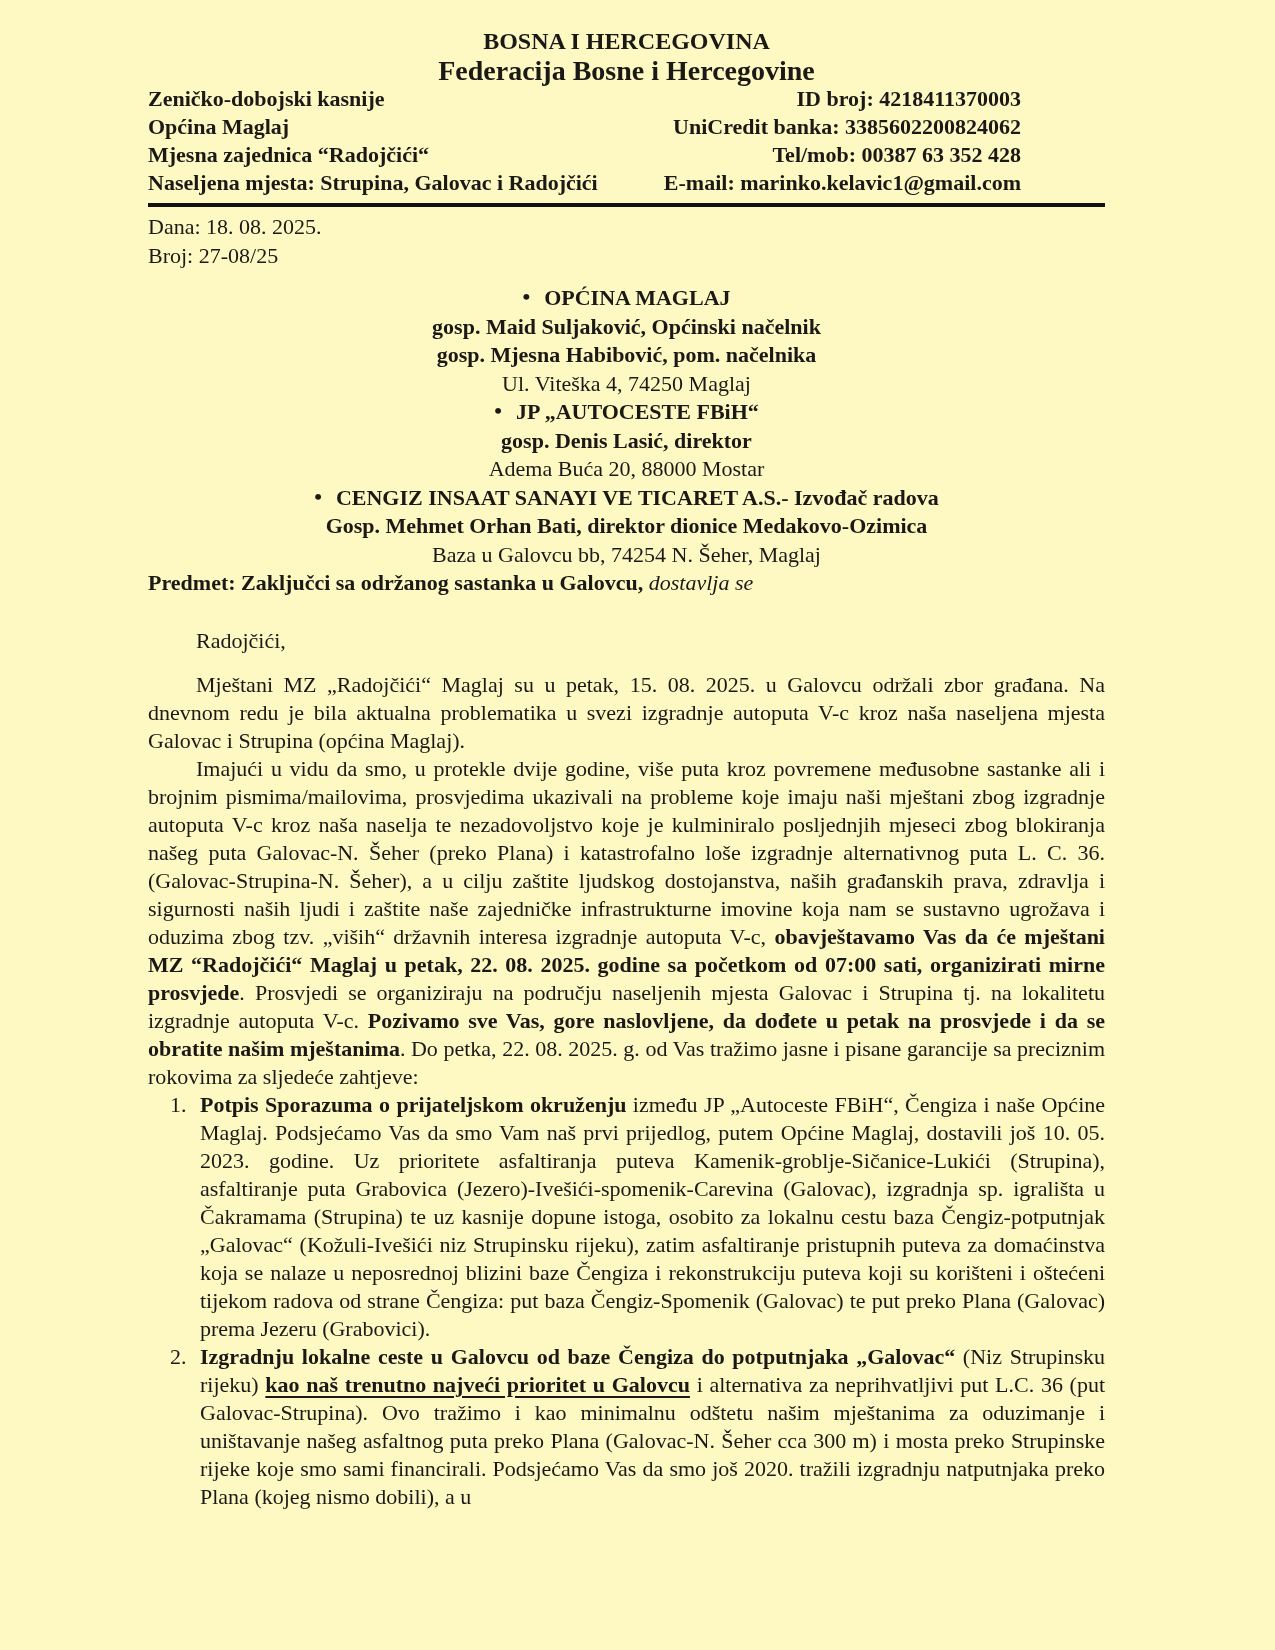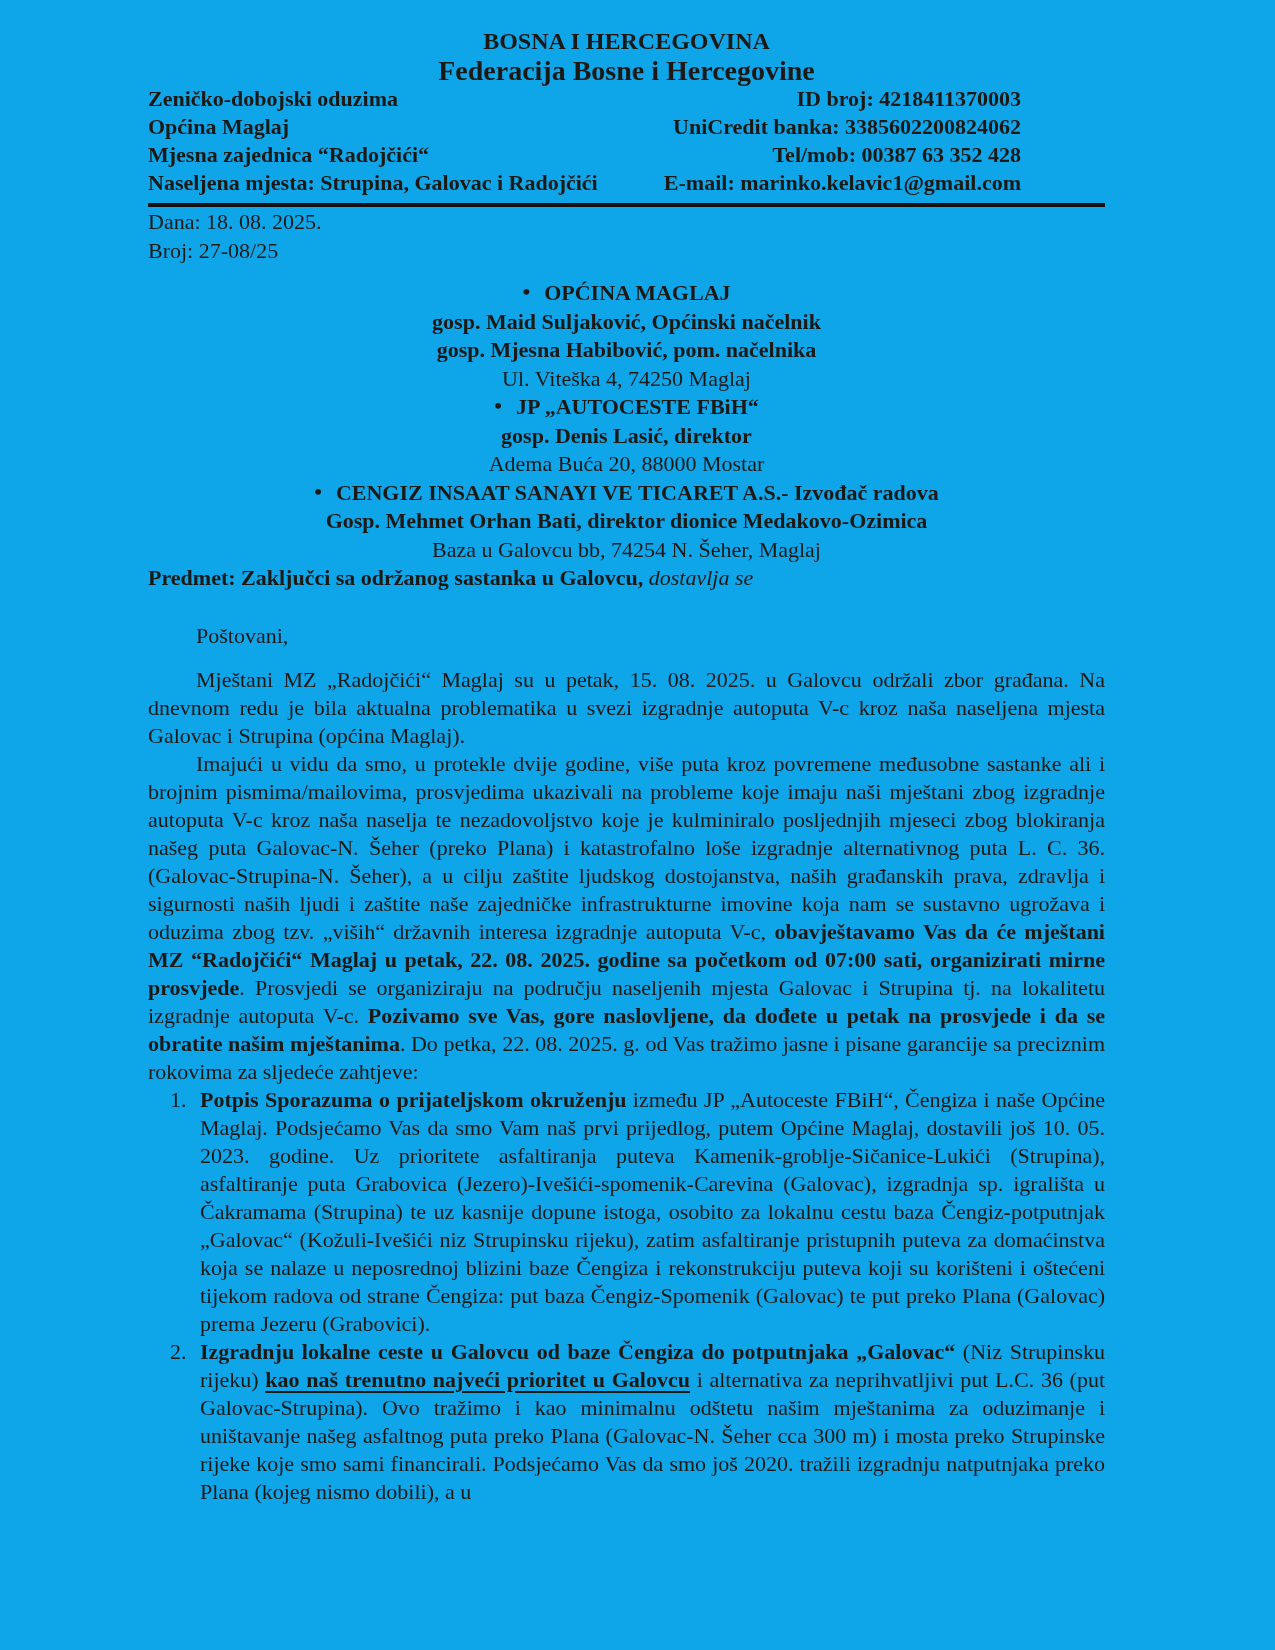--- a/index.html
+++ b/index.html
@@ -1,38 +1,38 @@
 <!DOCTYPE html>
 <html><head>
 <meta charset="utf-8">
 <style>
   html,body{margin:0;padding:0;background:#e9e7e2;}
   .page{
     position:relative;
     width:1275px;height:1650px;
     box-sizing:border-box;
     margin:0 auto;
-    background:#0ea5e9;
+    background:#fef9c3;
     color:#1b1916;
     font-family:"Liberation Serif","DejaVu Serif",serif;
     font-size:22px;
     line-height:28px;
     padding:26px 170px 0 148px;
     overflow:hidden;
   }
   .center{text-align:center;}
   .b{font-weight:bold;}
   .i{font-style:italic;}
   .bu{font-weight:bold;text-decoration:underline;text-decoration-thickness:2px;text-underline-offset:4px;}
   .title-line1{font-weight:bold;font-size:24px;line-height:30px;}
   .title-line2{font-weight:bold;font-size:28px;line-height:29px;}
   .hdr-row{display:flex;justify-content:space-between;font-weight:bold;line-height:28px;}
   .hdr-right{text-align:right;margin-right:84px;}
   .rule{border-bottom:4px solid #13110f;margin-top:6px;}
-  .meta{}
+  .meta{margin-top:5px;}
   .meta div{line-height:29px;}
   .recipients{margin-top:14px;text-align:center;}
   .recipients div{line-height:28.5px;}
   .bullet{display:inline-block;margin-right:14px;transform:translateY(-1px);}
   .subject{}
   .salutation{margin-top:30px;padding-left:48px;}
   .para{margin:0;text-align:justify;text-indent:48px;}
   .para.first{margin-top:16px;}
   ol.reqs{margin:0;padding:0;list-style:none;}
   ol.reqs li{position:relative;padding-left:52px;text-align:justify;}
@@ -41,21 +41,21 @@
 </head>
 <body>
 
 <div class="page">
 
   <div class="center title-line1">BOSNA I HERCEGOVINA</div>
   <div class="center title-line2">Federacija Bosne i Hercegovine</div>
 
   <div>
     <div class="hdr-row">
-      <span>Zeničko-dobojski oduzima</span>
+      <span>Zeničko-dobojski kasnije</span>
       <span class="hdr-right">ID broj: 4218411370003</span>
     </div>
     <div class="hdr-row">
       <span>Općina Maglaj</span>
       <span class="hdr-right">UniCredit banka: 3385602200824062</span>
     </div>
     <div class="hdr-row">
       <span>Mjesna zajednica “Radojčići“</span>
       <span class="hdr-right">Tel/mob: 00387 63 352 428</span>
     </div>
@@ -84,21 +84,21 @@
 
     <div class="b"><span class="bullet">•</span><span>CENGIZ INSAAT SANAYI VE TICARET A.S.- Izvođač radova</span></div>
     <div class="b">Gosp. Mehmet Orhan Bati, direktor dionice Medakovo-Ozimica</div>
     <div>Baza u Galovcu bb, 74254 N. Šeher, Maglaj</div>
   </div>
 
   <div class="subject">
     <span class="b">Predmet: Zaključci sa održanog  sastanka u Galovcu,</span><span class="i"> dostavlja se</span>
   </div>
 
-  <div class="salutation">Poštovani,</div>
+  <div class="salutation">Radojčići,</div>
 
   <p class="para first">Mještani MZ „Radojčići“ Maglaj su u petak, 15. 08. 2025. u Galovcu  održali zbor građana. Na dnevnom redu je bila aktualna problematika u svezi izgradnje autoputa V-c kroz naša naseljena mjesta Galovac i Strupina (općina Maglaj).</p>
 
   <p class="para"><span>Imajući u vidu da smo, u protekle dvije godine, više puta kroz povremene međusobne sastanke ali i brojnim pismima/mailovima, prosvjedima ukazivali na probleme koje imaju naši mještani zbog izgradnje autoputa V-c kroz naša naselja te nezadovoljstvo koje je kulminiralo posljednjih mjeseci zbog blokiranja našeg puta Galovac-N. Šeher (preko Plana) i katastrofalno loše izgradnje alternativnog puta L. C. 36. (Galovac-Strupina-N. Šeher), a u cilju zaštite ljudskog dostojanstva, naših građanskih prava, zdravlja i sigurnosti naših ljudi i zaštite naše zajedničke infrastrukturne imovine koja nam se sustavno ugrožava i oduzima zbog tzv. „viših“ državnih interesa izgradnje autoputa V-c, </span><span class="b">obavještavamo Vas da će mještani MZ “Radojčići“ Maglaj u petak, 22. 08. 2025. godine sa početkom od 07:00 sati, organizirati mirne prosvjede</span><span>. Prosvjedi se organiziraju na području naseljenih mjesta Galovac i Strupina tj. na lokalitetu izgradnje autoputa V-c. </span><span class="b">Pozivamo sve Vas, gore naslovljene, da dođete u petak na prosvjede i da se obratite našim mještanima</span><span>. Do petka, 22. 08. 2025. g. od Vas tražimo jasne i pisane garancije sa preciznim rokovima  za sljedeće zahtjeve:</span></p>
 
   <ol class="reqs">
     <li>
       <span class="num">1.</span><span class="b">Potpis Sporazuma o prijateljskom okruženju</span><span> između JP „Autoceste FBiH“, Čengiza i naše Općine Maglaj. Podsjećamo Vas da smo Vam naš prvi prijedlog, putem Općine Maglaj, dostavili još 10. 05. 2023. godine. Uz prioritete asfaltiranja puteva Kamenik-groblje-Sičanice-Lukići (Strupina), asfaltiranje puta Grabovica (Jezero)-Ivešići-spomenik-Carevina (Galovac), izgradnja sp. igrališta u Čakramama (Strupina) te uz kasnije dopune istoga, osobito za lokalnu cestu baza Čengiz-potputnjak „Galovac“ (Kožuli-Ivešići niz Strupinsku rijeku), zatim asfaltiranje pristupnih puteva za domaćinstva koja se nalaze u neposrednoj blizini baze Čengiza i rekonstrukciju puteva koji su korišteni i oštećeni tijekom radova od strane Čengiza: put baza Čengiz-Spomenik (Galovac) te put preko Plana (Galovac) prema Jezeru (Grabovici).</span>
     </li>
     <li>

